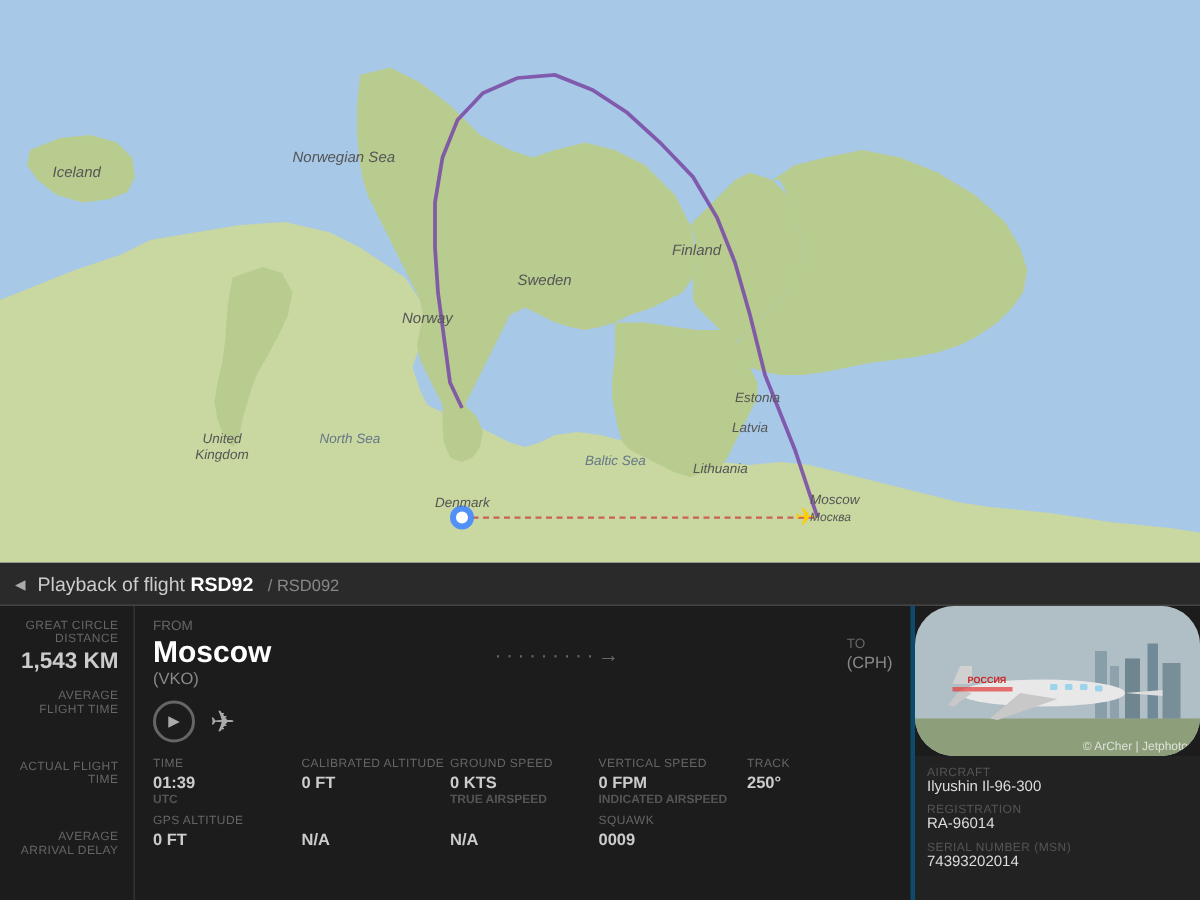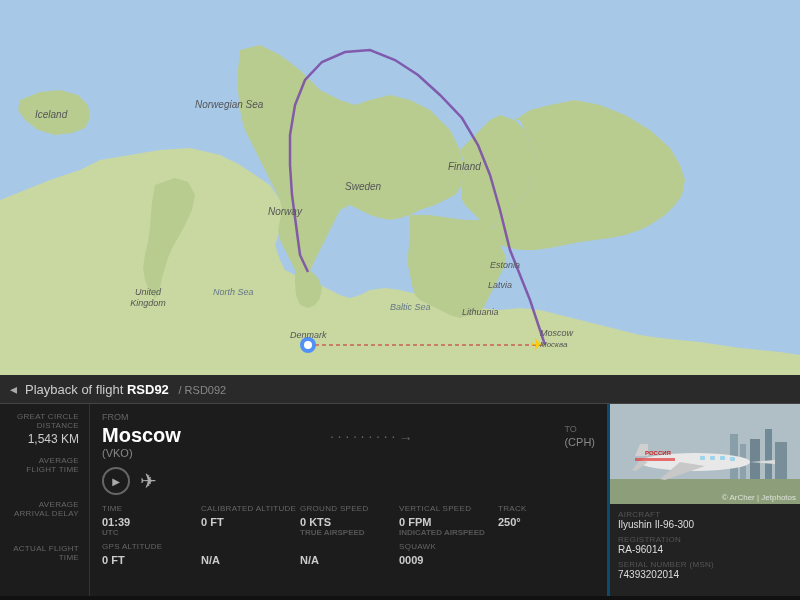--- a/index.html
+++ b/index.html
@@ -71,21 +71,21 @@
       width: 90px;
       padding: 8px 10px;
       border-right: 1px solid #333;
       color: #888;
       font-size: 9px;
       text-align: right;
     }
 
     .stat-block { margin-bottom: 10px; }
     .stat-label { color: #666; font-size: 8px; text-transform: uppercase; letter-spacing: 0.3px; margin-bottom: 2px; }
-    .stat-value { color: #ccc; font-size: 12px; font-weight: normal; }
+    .stat-value { color: #ccc; font-size: 15px; font-weight: bold; }
 
     
     #center-info {
       flex: 1;
       padding: 8px 12px;
       border-right: 3px solid #0c4a6e;
     }
 
     .from-to-row {
       display: flex;
@@ -166,20 +166,21 @@
       display: flex;
       flex-direction: column;
     }
 
     #aircraft-photo {
       width: 190px;
       height: 100px;
       background: linear-gradient(135deg, #555 0%, #888 40%, #aaa 60%, #777 100%);
       position: relative;
       overflow: hidden;
+      border-radius: 26px;
     }
 
     .photo-credit {
       position: absolute;
       bottom: 2px;
       right: 4px;
       color: rgba(255,255,255,0.7);
       font-size: 8px;
     }
 
@@ -323,25 +324,25 @@
       <div id="left-stats">
         <div class="stat-block">
           <div class="stat-label">GREAT CIRCLE DISTANCE</div>
           <div class="stat-value">1,543 KM</div>
         </div>
         <div class="stat-block">
           <div class="stat-label">AVERAGE FLIGHT TIME</div>
           <div class="stat-value">&nbsp;</div>
         </div>
         <div class="stat-block">
+          <div class="stat-label">ACTUAL FLIGHT TIME</div>
+          <div class="stat-value">&nbsp;</div>
+        </div>
+        <div class="stat-block">
           <div class="stat-label">AVERAGE ARRIVAL DELAY</div>
-          <div class="stat-value">&nbsp;</div>
-        </div>
-        <div class="stat-block">
-          <div class="stat-label">ACTUAL FLIGHT TIME</div>
           <div class="stat-value">&nbsp;</div>
         </div>
       </div>
 
       <div id="center-info">
         <div class="from-to-row">
           <div class="from-block">
             <span class="ft-label">FROM</span>
             <span class="ft-city">Moscow</span>
             <span class="ft-code">(VKO)</span>

